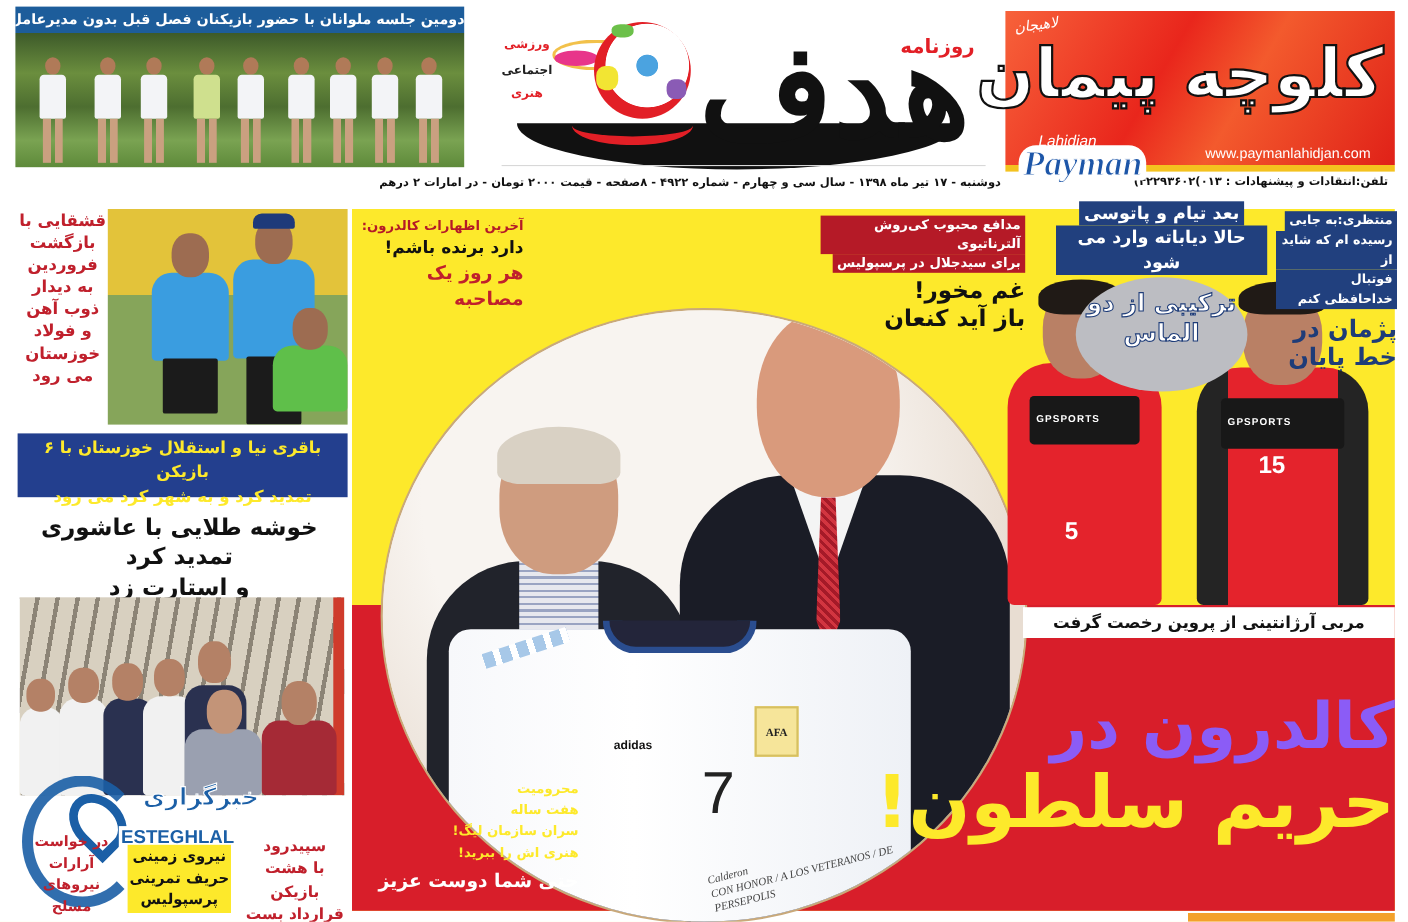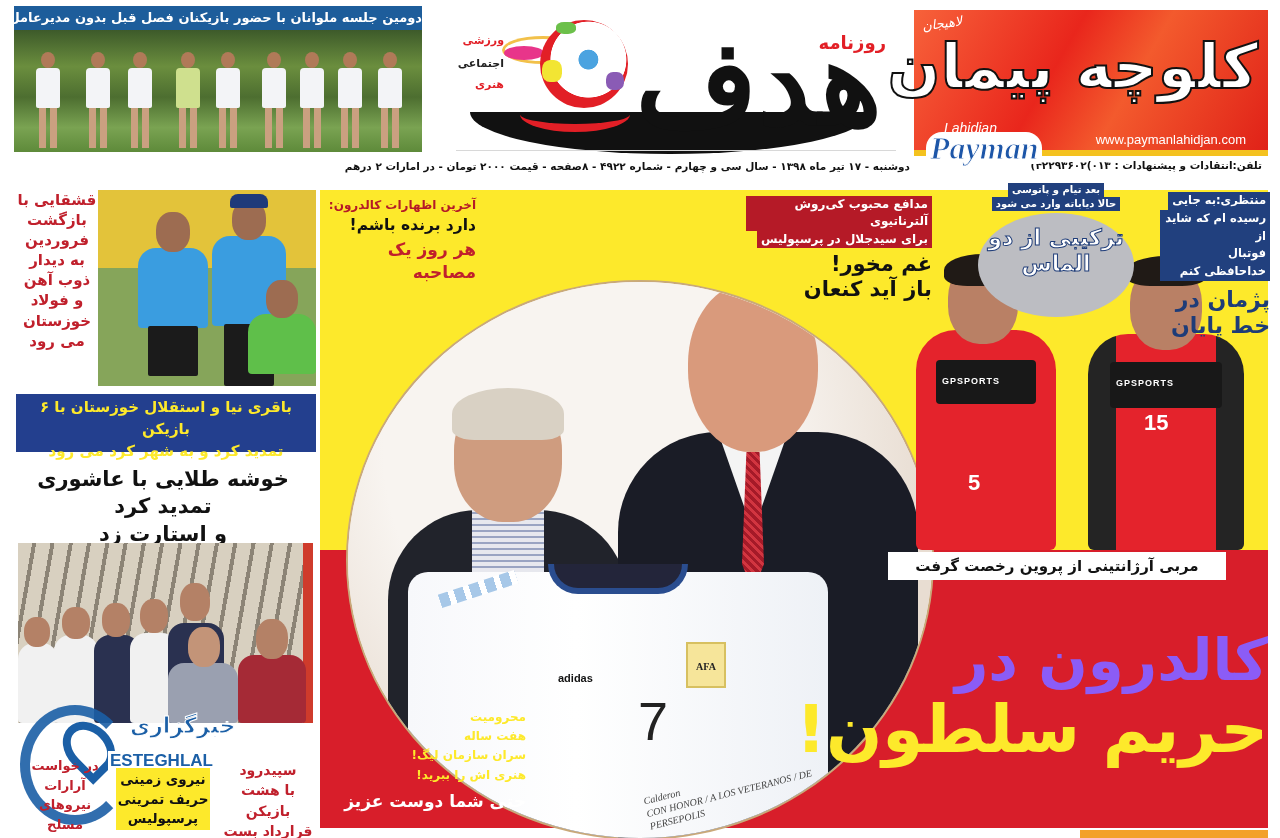--- a/index.html
+++ b/index.html
@@ -21,21 +21,21 @@
   #masthead .logo-word { position: absolute; right: 28px; top: 22px; font-size: 118px; font-weight: bold; color: #111; line-height: 1; font-family: "DejaVu Serif", serif; letter-spacing: -6px; }
   #masthead .swoosh { position: absolute; left: 30px; top: 110px; width: 400px; height: 42px; border-radius: 0 0 200px 200px / 0 0 42px 42px; background: #111; }
   #masthead .swoosh-red { position: absolute; left: 80px; top: 104px; width: 110px; height: 26px; border-radius: 0 0 80px 80px / 0 0 26px 26px; border-bottom: 8px solid #e21f26; }
   #masthead .ball { position: absolute; left: 100px; top: 18px; width: 88px; height: 88px; border-radius: 50%; background: radial-gradient(circle at 55% 45%, #4ba3e0 0 14%, #ffffff 15% 55%, #e21f26 56% 100%); }
   #masthead .ball .g { position: absolute; left: 16px; top: 2px; width: 20px; height: 12px; background: #6cc04a; border-radius: 40%; }
   #masthead .ball .y { position: absolute; left: 2px; top: 40px; width: 20px; height: 22px; background: #f2e533; border-radius: 40%; }
   #masthead .ball .p { position: absolute; right: 4px; top: 52px; width: 18px; height: 18px; background: #8a5bb5; border-radius: 40%; }
   #masthead .ring { position: absolute; left: 62px; top: 34px; width: 82px; height: 28px; border-radius: 50%; border: 3px solid #f2c14a; border-right-color: transparent; }
   #masthead .pink { position: absolute; left: 64px; top: 44px; width: 40px; height: 14px; border-radius: 50%; background: #e8358a; }
   #masthead .paper-word { position: absolute; right: 24px; top: 30px; color: #e21f26; font-size: 18px; font-weight: bold; }
-  #masthead .sec { position: absolute; left: 14px; font-size: 11px; font-weight: bold; text-align: right; width: 50px; direction: rtl; }
+  #masthead .sec { position: absolute; left: 14px; font-size: 11px; font-weight: bold; text-align: center; width: 50px; direction: rtl; }
   #masthead .sec.s1 { top: 32px; color: #e21f26; }
   #masthead .sec.s2 { top: 55px; color: #222; }
   #masthead .sec.s3 { top: 76px; color: #e21f26; }
   #masthead .rule { position: absolute; left: 16px; top: 148px; width: 440px; height: 1px; background: #d8d8d8; }
   #masthead .dateline { position: absolute; left: 8px; top: 158px; width: 462px; font-size: 10.5px; font-weight: bold; color: #111; white-space: nowrap; text-align: right; }
 
   
   #ad { left: 914px; top: 10px; width: 354px; height: 160px; }
   #ad .red { position: absolute; left: 0; top: 0; width: 354px; height: 140px; background: linear-gradient(120deg, #f7623a 0%, #e9261c 40%, #f35a2d 60%, #e02118 100%); }
   #ad .strip { position: absolute; left: 0; top: 140px; width: 354px; height: 6px; background: #f4c21f; }
@@ -76,39 +76,39 @@
   #interview { left: 326px; top: 198px; width: 150px; text-align: right; }
   #interview .kick { font-size: 12px; color: #b51a27; font-weight: bold; }
   #interview .head1 { font-size: 15.5px; font-weight: bold; color: #111; line-height: 1.3; margin-top: 3px; }
   #interview .head2 { font-size: 17px; font-weight: bold; color: #c0202c; line-height: 1.35; margin-top: 3px; }
 
   #kanan { left: 746px; top: 196px; width: 186px; text-align: right; }
   #kanan .kick { font-size: 12px; line-height: 1.45; }
   #kanan .head { font-size: 21px; font-weight: bold; color: #111; line-height: 1.2; margin-top: 4px; }
 
   #dabbate { left: 960px; top: 183px; width: 192px; text-align: center; }
-  #dabbate .kick { font-size: 10px; line-height: 1.4; }
+  #dabbate .kick { font-size: 16px; line-height: 1.4; }
   #dabbate .gray { margin: 2px auto 0; width: 156px; height: 104px; border-radius: 50%; background: #bcbdc2; padding-top: 12px; }
   #dabbate .gray .head { font-size: 22px; font-weight: bold; color: #fff; -webkit-text-stroke: 1px #1e3c78; line-height: 1.2; }
 
   #pejman { left: 1160px; top: 192px; width: 110px; text-align: right; }
   #pejman .kick { font-size: 11.5px; line-height: 1.55; }
   #pejman .head { font-size: 22px; font-weight: bold; color: #1e3c78; line-height: 1.2; margin-top: 6px; }
 
   
   #players { left: 900px; top: 250px; width: 368px; height: 300px; overflow: hidden; }
   .player { position: absolute; bottom: 0; }
   .player .face { position: absolute; border-radius: 45%; background: #b98065; }
   .player .hair { position: absolute; border-radius: 50% 50% 30% 30%; background: #201a16; }
   .player .kit { position: absolute; border-radius: 40px 40px 6px 6px; background: #e4232c; }
   .player .vest { position: absolute; background: #181818; }
   .player .gps { position: absolute; color: #fff; font-size: 9px; font-weight: bold; direction: ltr; font-family: "Liberation Sans", sans-serif; letter-spacing: 1px; }
   .player .shirtnum { position: absolute; color: #fff; font-size: 22px; font-weight: bold; direction: ltr; font-family: "Liberation Sans", sans-serif; }
 
-  #caption-argentine { left: 888px; top: 552px; width: 338px; height: 28px; background: #ffffff; font-size: 15px; font-weight: bold; text-align: center; line-height: 28px; color: #111; }
+  #caption-argentine { left: 930px; top: 552px; width: 338px; height: 28px; background: #ffffff; font-size: 15px; font-weight: bold; text-align: center; line-height: 28px; color: #111; }
 
   #main-headline { left: 840px; top: 600px; width: 428px; text-align: right; }
   #main-headline .l1 { font-size: 58px; font-weight: bold; color: #8b5cf6; line-height: 1.15; white-space: nowrap; margin-top: 27px; }
   #main-headline .l2 { font-size: 66px; font-weight: bold; color: #fde92b; line-height: 1.1; white-space: nowrap; }
 
   #deprivation { left: 326px; top: 708px; width: 200px; text-align: right; }
   #deprivation .kick { font-size: 12px; color: #fde92b; font-weight: bold; line-height: 1.6; }
   #deprivation .head { font-size: 17px; color: #fff; font-weight: bold; margin-top: 6px; white-space: nowrap; }
 
   #bottom-orange { left: 1080px; top: 830px; width: 188px; height: 8px; background: #f3a12b; }

